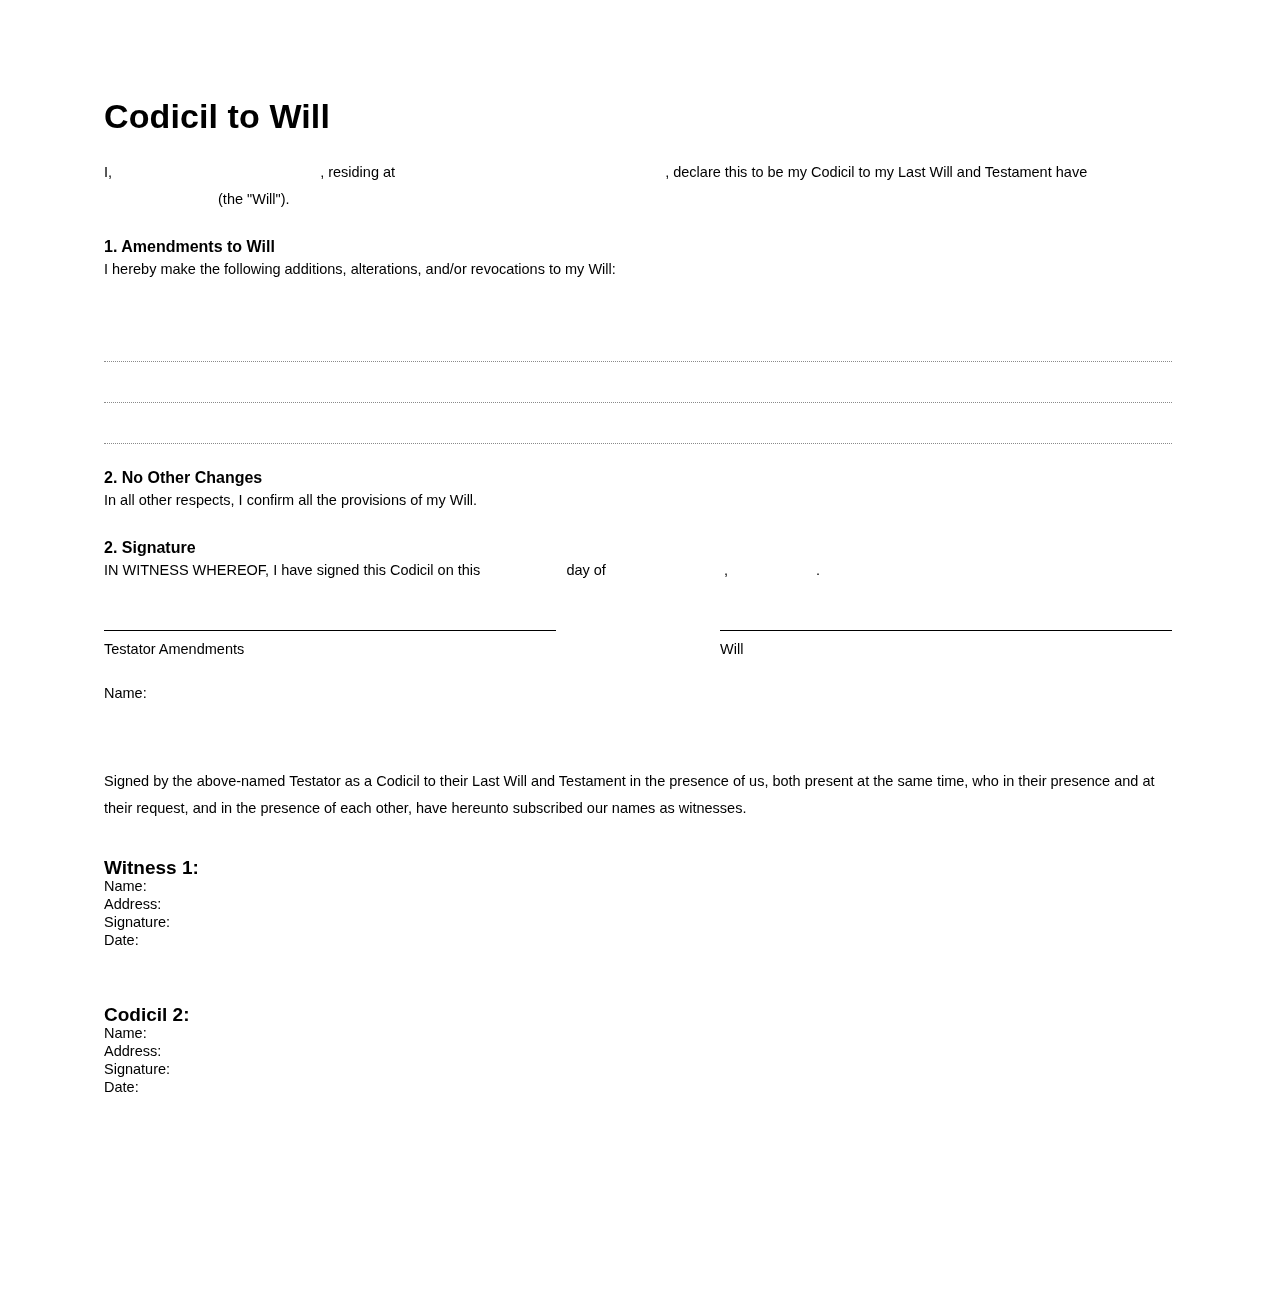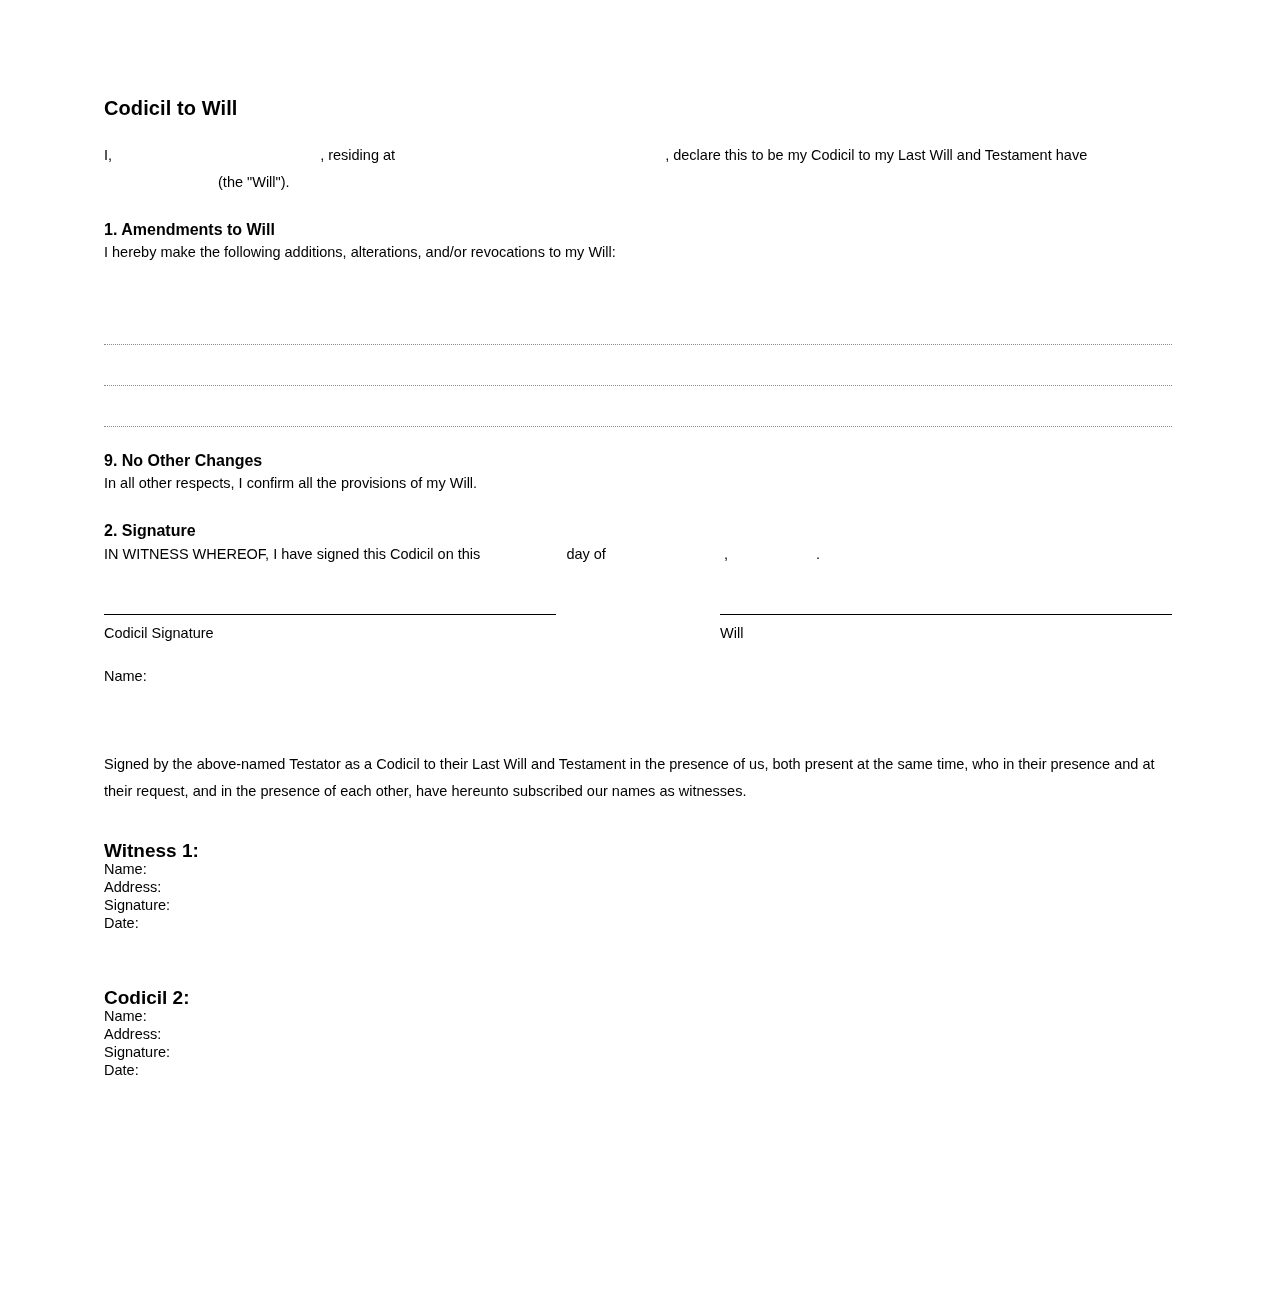--- a/index.html
+++ b/index.html
@@ -21,21 +21,21 @@
     box-sizing: border-box;
     padding: 0;
   }
   .doc {
     position: absolute;
     left: 104px;
     top: 96px;
     width: 1068px;
   }
   h1.title {
-    font-size: 20px;
+    font-size: 34px;
     font-weight: bold;
     margin: 0 0 22px 0;
     letter-spacing: 0.1px;
     line-height: 1.2;
   }
   p.para {
     font-size: 14.5px;
     line-height: 27px;
     margin: 0;
   }
@@ -134,40 +134,40 @@
       <h2 class="section">1. Amendments to Will</h2>
       <p class="para sec-body">I hereby make the following additions, alterations, and/or revocations to my Will:</p>
       <div class="rule-group">
         <div class="rule"></div>
         <div class="rule"></div>
         <div class="rule last"></div>
       </div>
     </div>
 
     <div class="sec-block">
-      <h2 class="section">9. No Other Changes</h2>
+      <h2 class="section">2. No Other Changes</h2>
       <p class="para sec-body">In all other respects, I confirm all the provisions of my Will.</p>
     </div>
 
     <div class="sec-block">
       <h2 class="section">2. Signature</h2>
       <p class="para sec-body">
         <span>IN WITNESS WHEREOF, I have signed this Codicil on this</span>
         <span class="blank-inline b-day"></span>
         <span>day of</span>
         <span class="blank-inline b-month"></span>
         <span>,</span>
         <span class="blank-inline b-year"></span>
         <span>.</span>
       </p>
 
       <div class="sign-row">
         <div class="sign-col">
           <div class="sign-line"></div>
-          <div class="sign-label">Codicil Signature</div>
+          <div class="sign-label">Testator Amendments</div>
         </div>
         <div class="sign-col right">
           <div class="sign-line"></div>
           <div class="sign-label">Will</div>
         </div>
       </div>
 
       <div class="name-line">Name:</div>
     </div>
 

